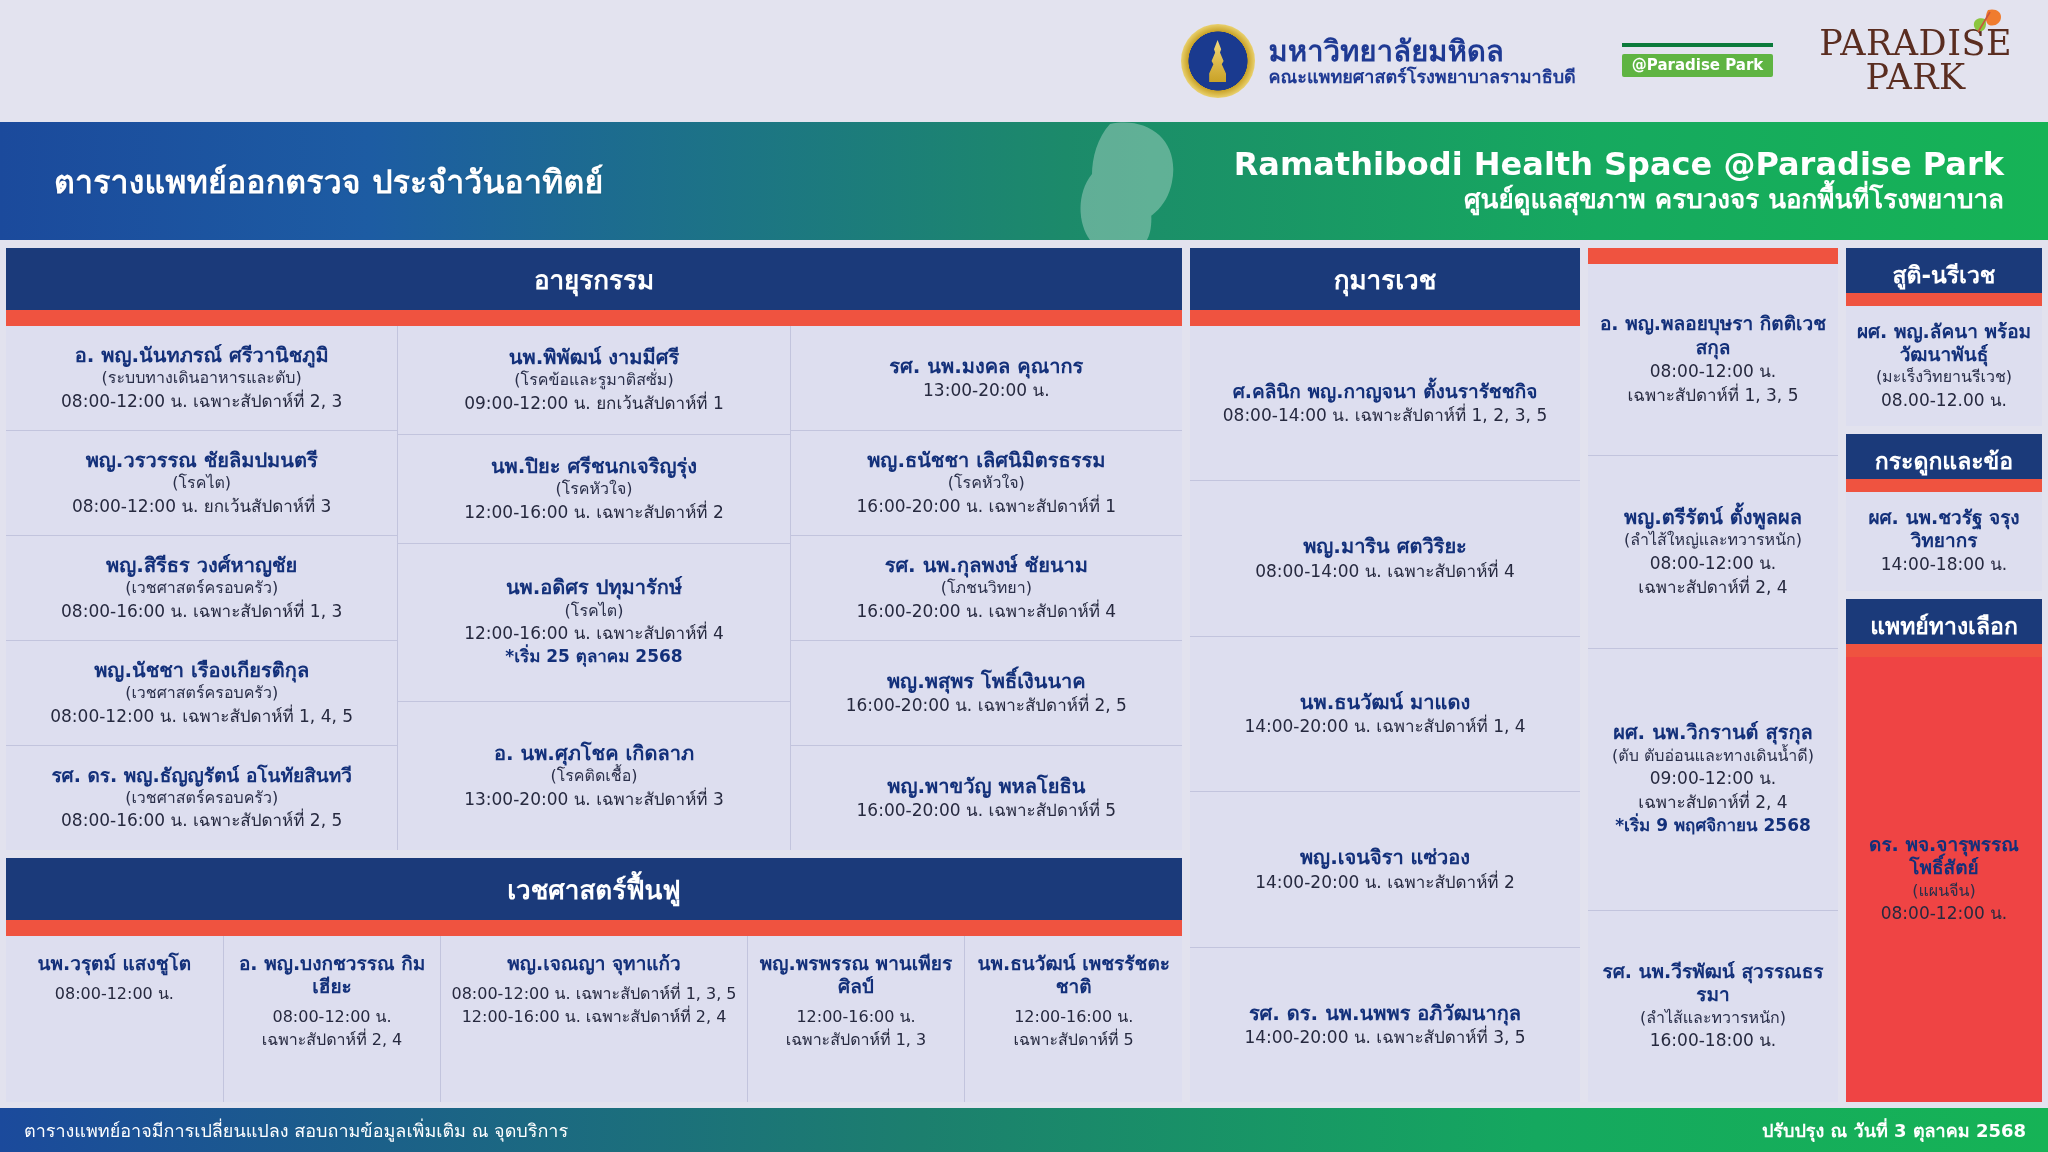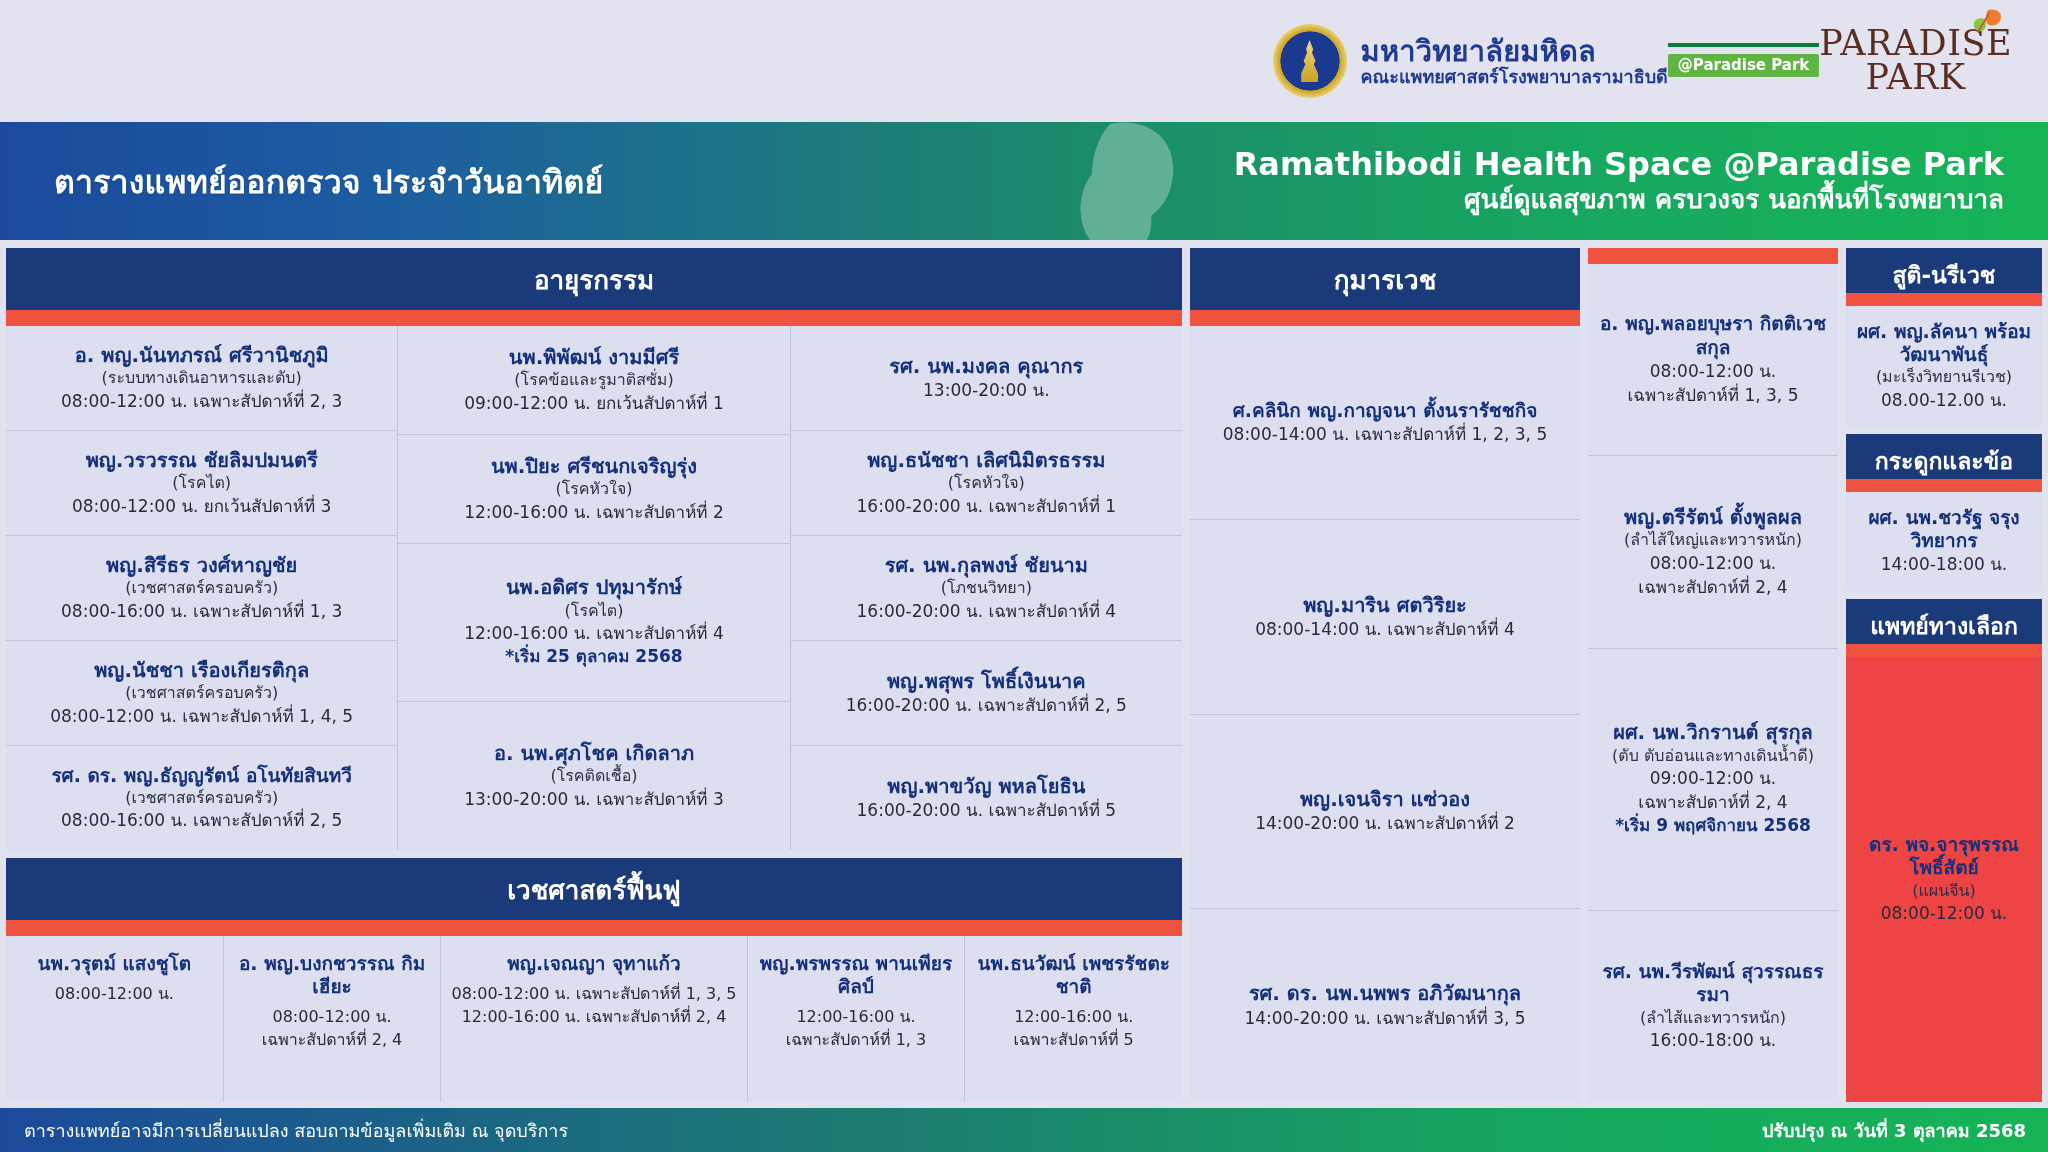--- a/index.html
+++ b/index.html
@@ -23,20 +23,21 @@
   }
 
   
   .logobar {
     height: 122px;
     background: #e3e3ef;
     display: flex;
     align-items: center;
     justify-content: flex-end;
     padding-right: 36px;
+    gap: 46px;
     flex: 0 0 122px;
   }
 
   .logo-mahidol { display: flex; align-items: center; gap: 14px; }
 
   .seal {
     width: 74px; height: 74px; border-radius: 50%;
     background: radial-gradient(circle at 50% 50%, #1a3a8f 0%, #1a3a8f 56%, #c9a227 57%, #e8cf6a 70%, #b8912a 84%, #f0dc94 100%);
     position: relative; flex: 0 0 74px;
   }
@@ -328,20 +329,24 @@
           <div class="subcol">
             <div class="cell">
               <div class="doc-name two">ศ.คลินิก พญ.กาญจนา ตั้งนรารัชชกิจ</div>
               <div class="doc-time">08:00-14:00 น. เฉพาะสัปดาห์ที่ 1, 2, 3, 5</div>
             </div>
             <div class="cell">
               <div class="doc-name">พญ.มาริน ศตวิริยะ</div>
               <div class="doc-time">08:00-14:00 น. เฉพาะสัปดาห์ที่ 4</div>
             </div>
             <div class="cell">
+              <div class="doc-name">นพ.ธนวัฒน์ มาแดง</div>
+              <div class="doc-time">14:00-20:00 น. เฉพาะสัปดาห์ที่ 1, 4</div>
+            </div>
+            <div class="cell">
               <div class="doc-name">พญ.เจนจิรา แซ่วอง</div>
               <div class="doc-time">14:00-20:00 น. เฉพาะสัปดาห์ที่ 2</div>
             </div>
             <div class="cell">
               <div class="doc-name">รศ. ดร. นพ.นพพร อภิวัฒนากุล</div>
               <div class="doc-time">14:00-20:00 น. เฉพาะสัปดาห์ที่ 3, 5</div>
             </div>
           </div>
         </div>
       </div>

